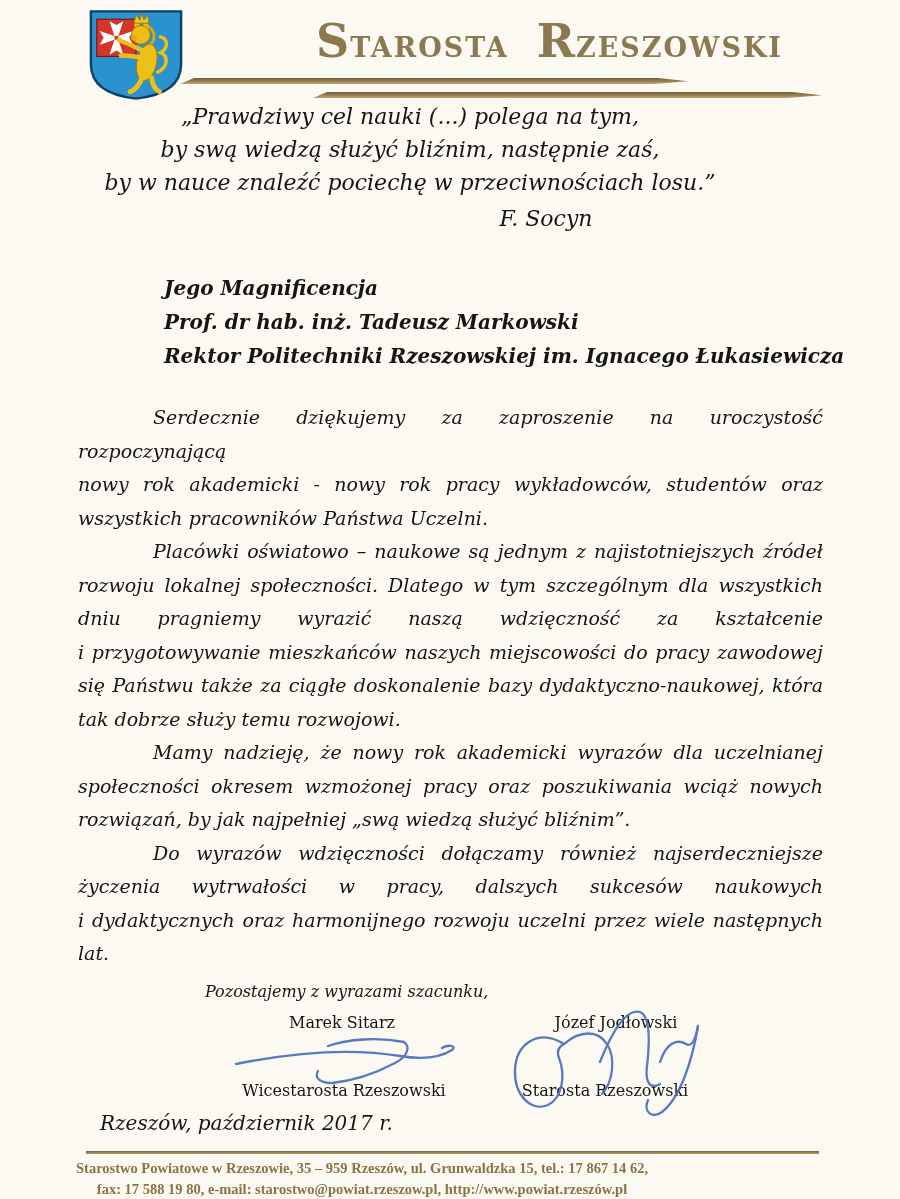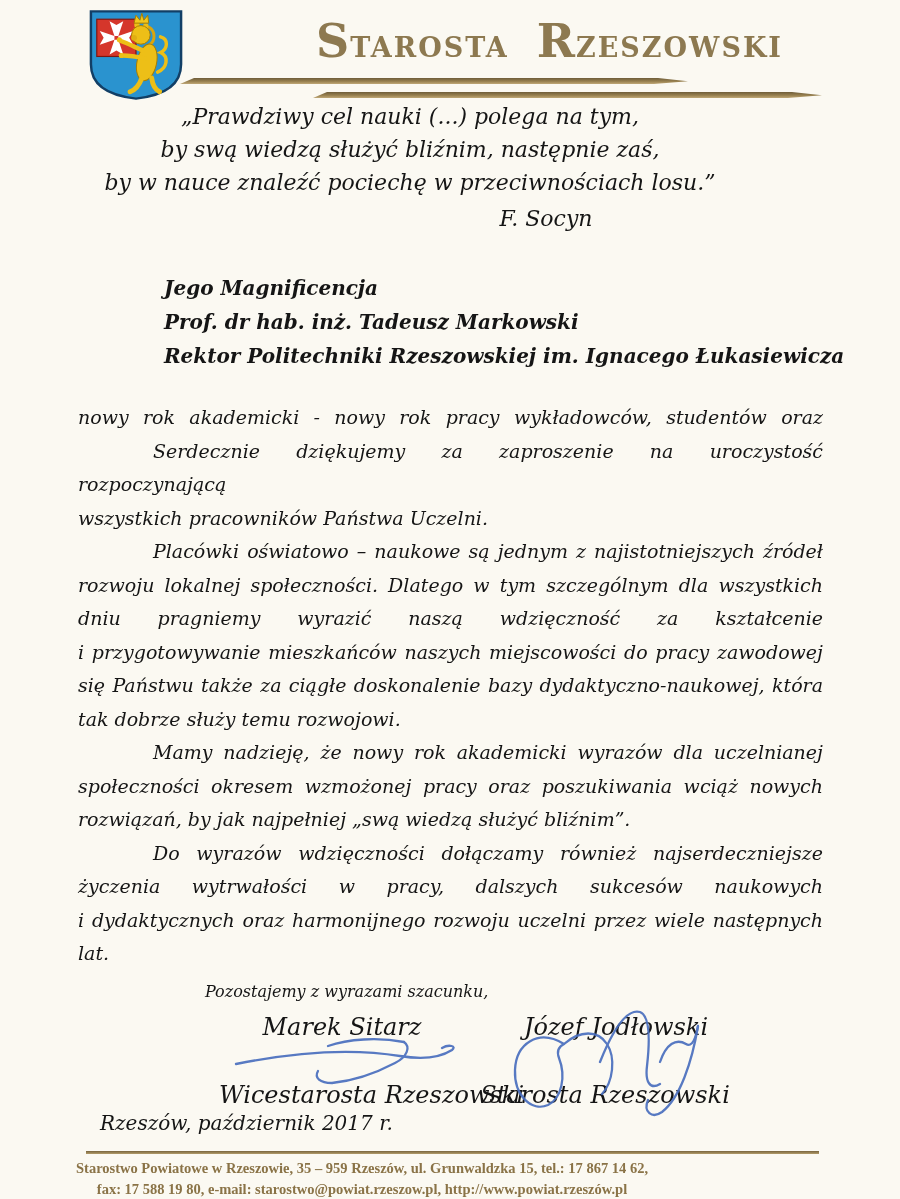--- a/index.html
+++ b/index.html
@@ -35,21 +35,21 @@
     font-style:italic; font-weight:bold; font-size:20px; line-height:34px; white-space:nowrap;margin-left:44px;}
   
   .body-block{position:absolute; left:78px; top:401px; width:745px;
     font-style:italic; font-size:19px; line-height:33.5px;}
   .body-line{text-align:justify; text-align-last:justify;}
   .body-line.first{text-indent:75px;}
   .body-line.last{text-align-last:left;}
   
   .salutation{position:absolute; left:205px; top:982px;
     font-style:italic; font-size:16px; white-space:nowrap;}
-  .sig-name,.sig-title{position:absolute; font-style:italic; font-size:24px;
+  .sig-name,.sig-title{position:absolute; font-size:16px;
     text-align:center; white-space:nowrap;}
   .sig-name-1{left:242px; top:1013px; width:200px;}
   .sig-name-2{left:516px; top:1013px; width:200px;}
   .sig-title-1{left:219px; top:1081px; width:250px;}
   .sig-title-2{left:480px; top:1081px; width:250px;}
   .place-date{position:absolute; left:100px; top:1111px;
     font-style:italic; font-size:20px; white-space:nowrap;}
   .signatures{position:absolute; left:0; top:0; width:900px; height:1199px;
     pointer-events:none;}
   
@@ -104,22 +104,22 @@
     <div class="quote-author">F. Socyn</div>
   </div>
 
   <div class="addressee">
       <div>Jego Magnificencja</div>
       <div>Prof. dr hab. inż. Tadeusz Markowski</div>
       <div>Rektor Politechniki Rzeszowskiej im. Ignacego Łukasiewicza</div>
     </div>
 
   <div class="body-block">
+      <div class="body-line first">Serdecznie dziękujemy za zaproszenie na uroczystość rozpoczynającą</div>
       <div class="body-line">nowy rok akademicki - nowy rok pracy wykładowców, studentów oraz</div>
-      <div class="body-line first">Serdecznie dziękujemy za zaproszenie na uroczystość rozpoczynającą</div>
       <div class="body-line last">wszystkich pracowników Państwa Uczelni.</div>
       <div class="body-line first">Placówki oświatowo – naukowe są jednym z najistotniejszych źródeł</div>
       <div class="body-line">rozwoju lokalnej społeczności. Dlatego w tym szczególnym dla wszystkich</div>
       <div class="body-line">dniu pragniemy wyrazić naszą wdzięczność za kształcenie</div>
       <div class="body-line">i przygotowywanie mieszkańców naszych miejscowości do pracy zawodowej</div>
       <div class="body-line">się Państwu także za ciągłe doskonalenie bazy dydaktyczno-naukowej, która</div>
       <div class="body-line last">tak dobrze służy temu rozwojowi.</div>
       <div class="body-line first">Mamy nadzieję, że nowy rok akademicki wyrazów dla uczelnianej</div>
       <div class="body-line">społeczności okresem wzmożonej pracy oraz poszukiwania wciąż nowych</div>
       <div class="body-line last">rozwiązań, by jak najpełniej „swą wiedzą służyć bliźnim”.</div>

